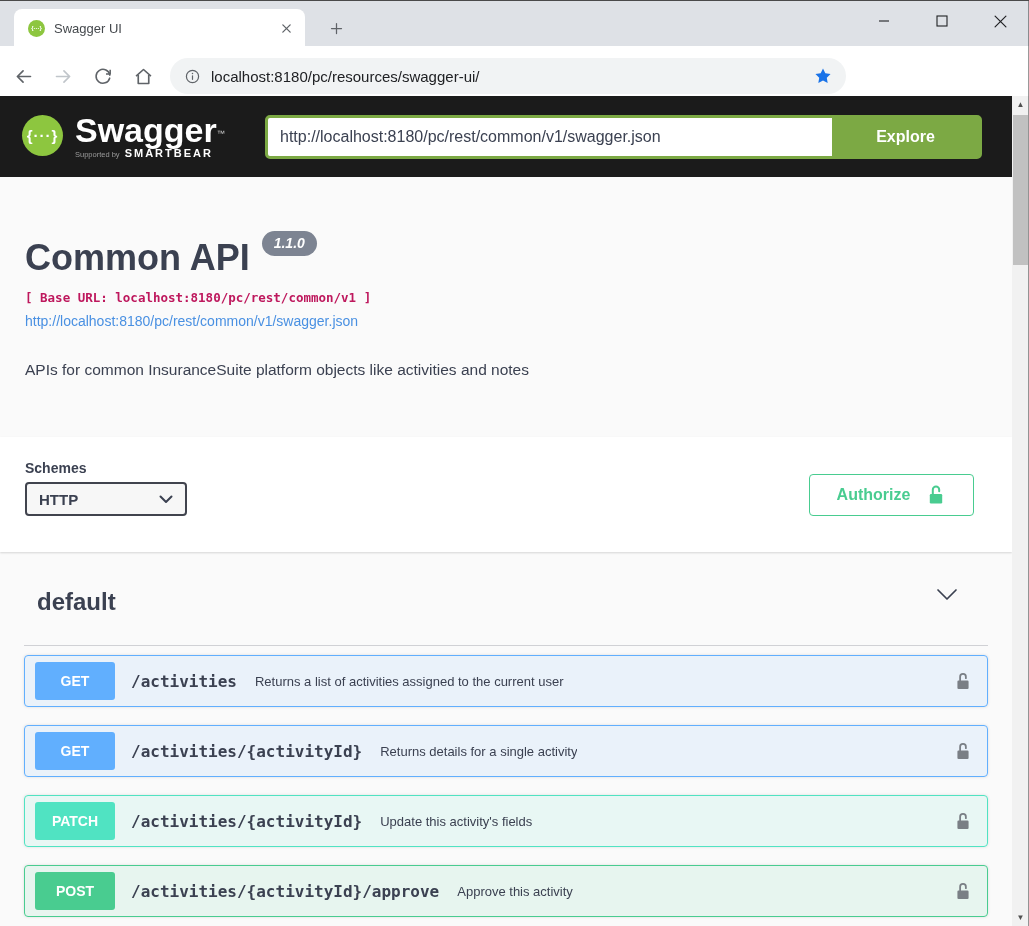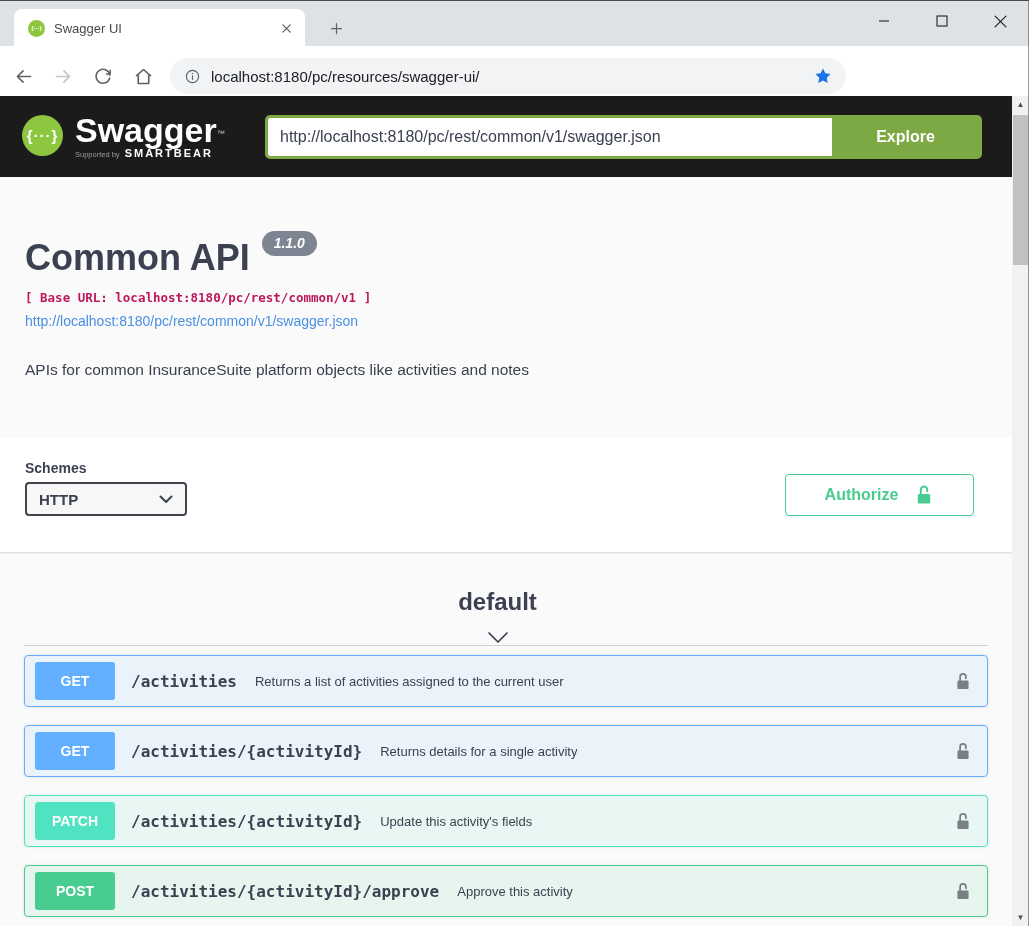--- a/index.html
+++ b/index.html
@@ -69,29 +69,29 @@
   .spec-link { display:inline-block; margin-top:8px; font-size:14px; color:#4990e2; text-decoration:none; cursor:pointer; }
   .api-desc { margin-top:31px; font-size:15.5px; color:#3b4151; }
 
   
   .scheme-container { background:#fff; box-shadow:0 1px 2px 0 rgba(0,0,0,.15); padding:23px 38px 36px 25px;
                       display:flex; align-items:flex-end; justify-content:space-between; }
   .schemes-label { display:block; font-size:14px; font-weight:bold; color:#3b4151; margin-bottom:6px; }
   .schemes-select { width:162px; height:34px; border:2px solid #41444e; border-radius:4px; background:#f7f7f7;
                     display:flex; align-items:center; padding:0 12px; cursor:pointer; }
   .schemes-value { font-size:15px; font-weight:bold; color:#3b4151; flex:1; }
-  .authorize-btn { width:189px; height:42px; border:1.5px solid #49cc90; border-radius:4px; background:#fff;
+  .authorize-btn { width:165px; height:42px; border:1.5px solid #49cc90; border-radius:4px; background:#fff;
                    color:#49cc90; font-size:16px; font-weight:bold; display:flex; align-items:center;
                    justify-content:center; cursor:pointer; }
   .authorize-btn .lbl { margin-right:16px; }
 
   
   .ops-wrapper { padding:0 24px; }
-  .opblock-tag { margin-top:36px; display:flex; align-items:center; padding:0 30px 0 13px;
-                 border-bottom:1px solid rgba(59,65,81,.22); height:58px; cursor:pointer;flex-direction:column; }
+  .opblock-tag { margin-top:36px; display:flex; padding:0 30px 0 13px;
+                 border-bottom:1px solid rgba(59,65,81,.22); height:58px; cursor:pointer; }
   .tag-title { font-size:24px; font-weight:bold; color:#3b4151; flex:1; }
   .ops-list { margin-top:9px; }
   .opblock { height:52px; border-radius:4px; border:1px solid; display:flex; align-items:center;
              margin-bottom:18px; box-shadow:0 0 3px rgba(0,0,0,.12); cursor:pointer; }
   .op-badge { width:80px; padding:11px 0; text-align:center; border-radius:3px; margin-left:10px;
               color:#fff; font-size:14px; font-weight:bold; flex:0 0 auto; }
   .op-path { margin-left:16px; font-family:"DejaVu Sans Mono","Liberation Mono",monospace;
              font-size:16px; font-weight:bold; color:#3b4151; white-space:nowrap; }
   .op-summary { margin-left:18px; font-size:13px; color:#3b4151; white-space:nowrap; overflow:hidden; }
   .op-lock { margin-left:auto; margin-right:15px; display:flex; flex:0 0 auto; }

